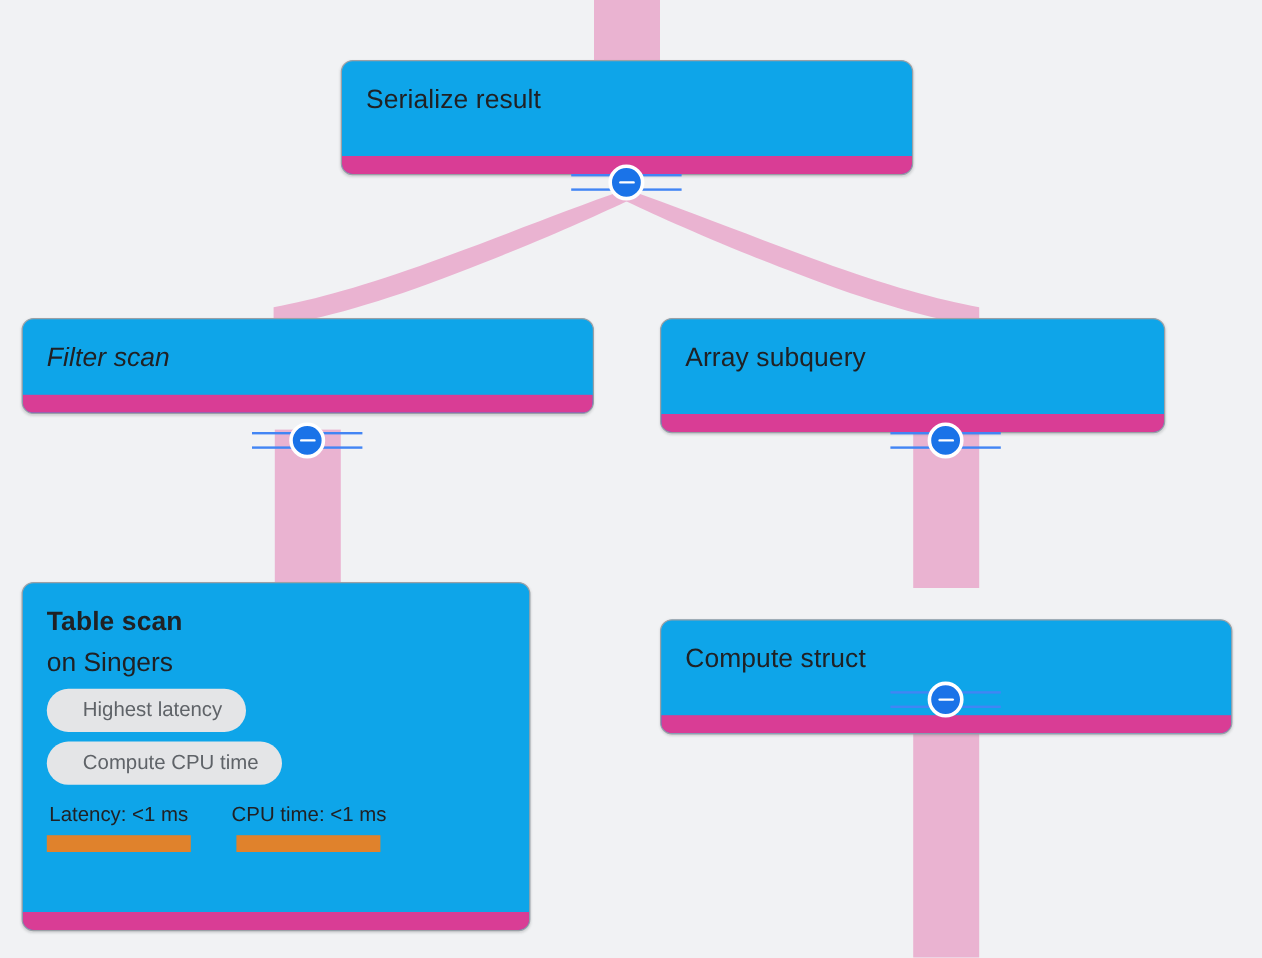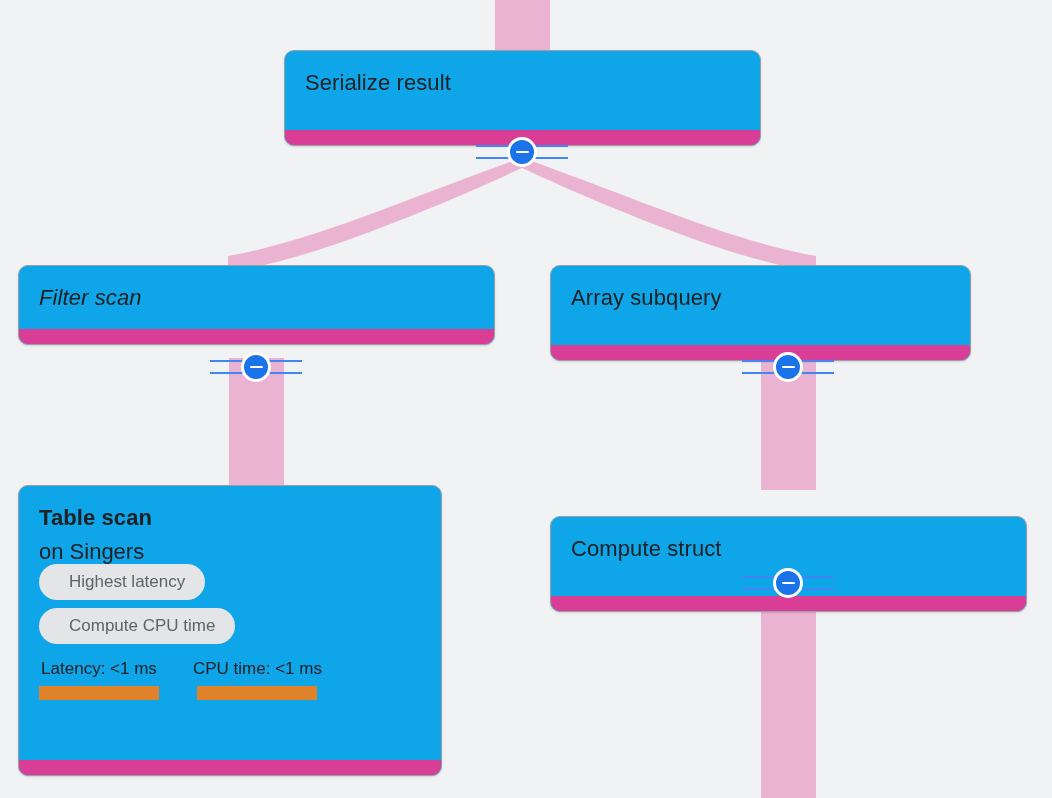--- a/index.html
+++ b/index.html
@@ -73,20 +73,21 @@
     white-space: nowrap;
   }
   .node-footer {
     flex: 0 0 auto;
     height: 15px;
     background: #d93d95;
   }
 
   
   .chips {
+    margin-top: 10px;
     display: flex;
     flex-direction: column;
     align-items: flex-start;
     gap: 8px;
   }
   .chip {
     background: #e4e5e7;
     color: #5f6368;
     font-size: 17px;
     line-height: 20px;

